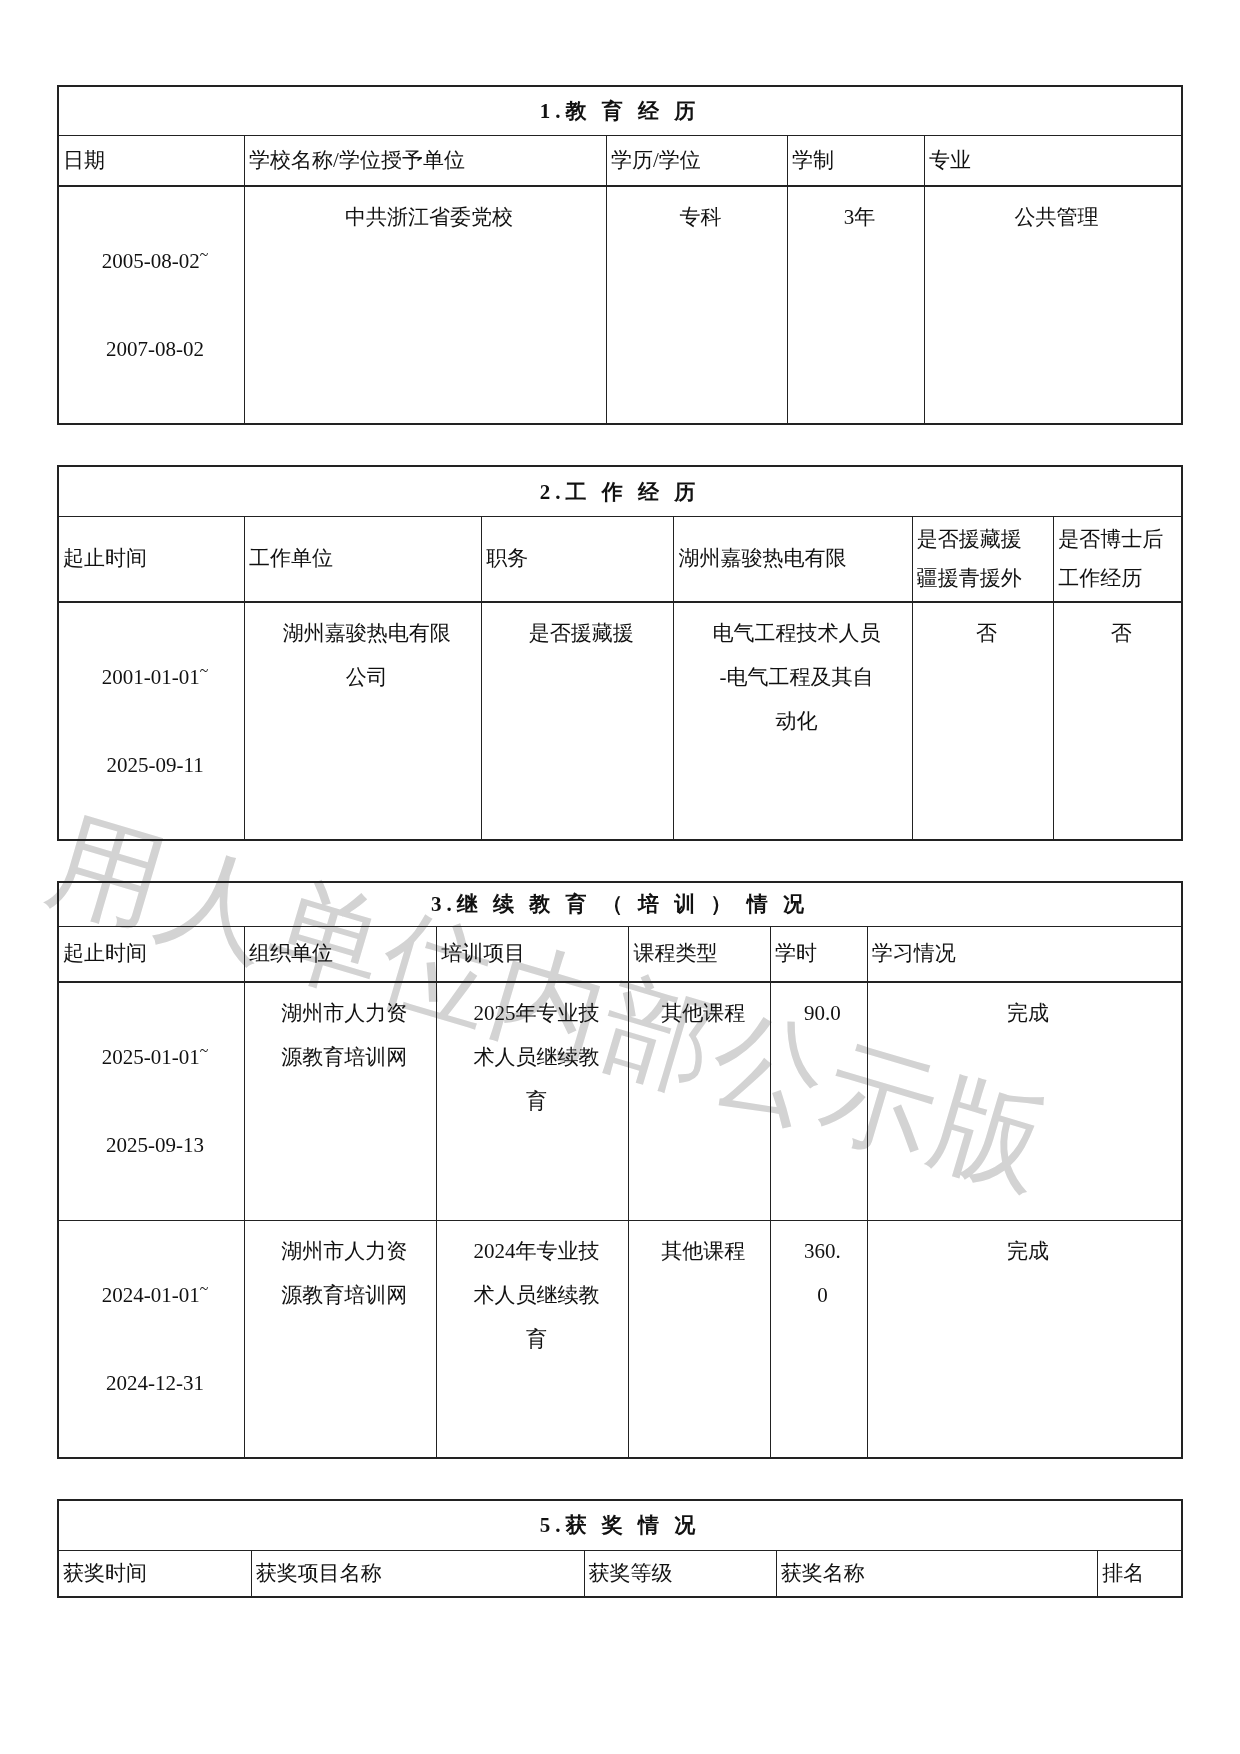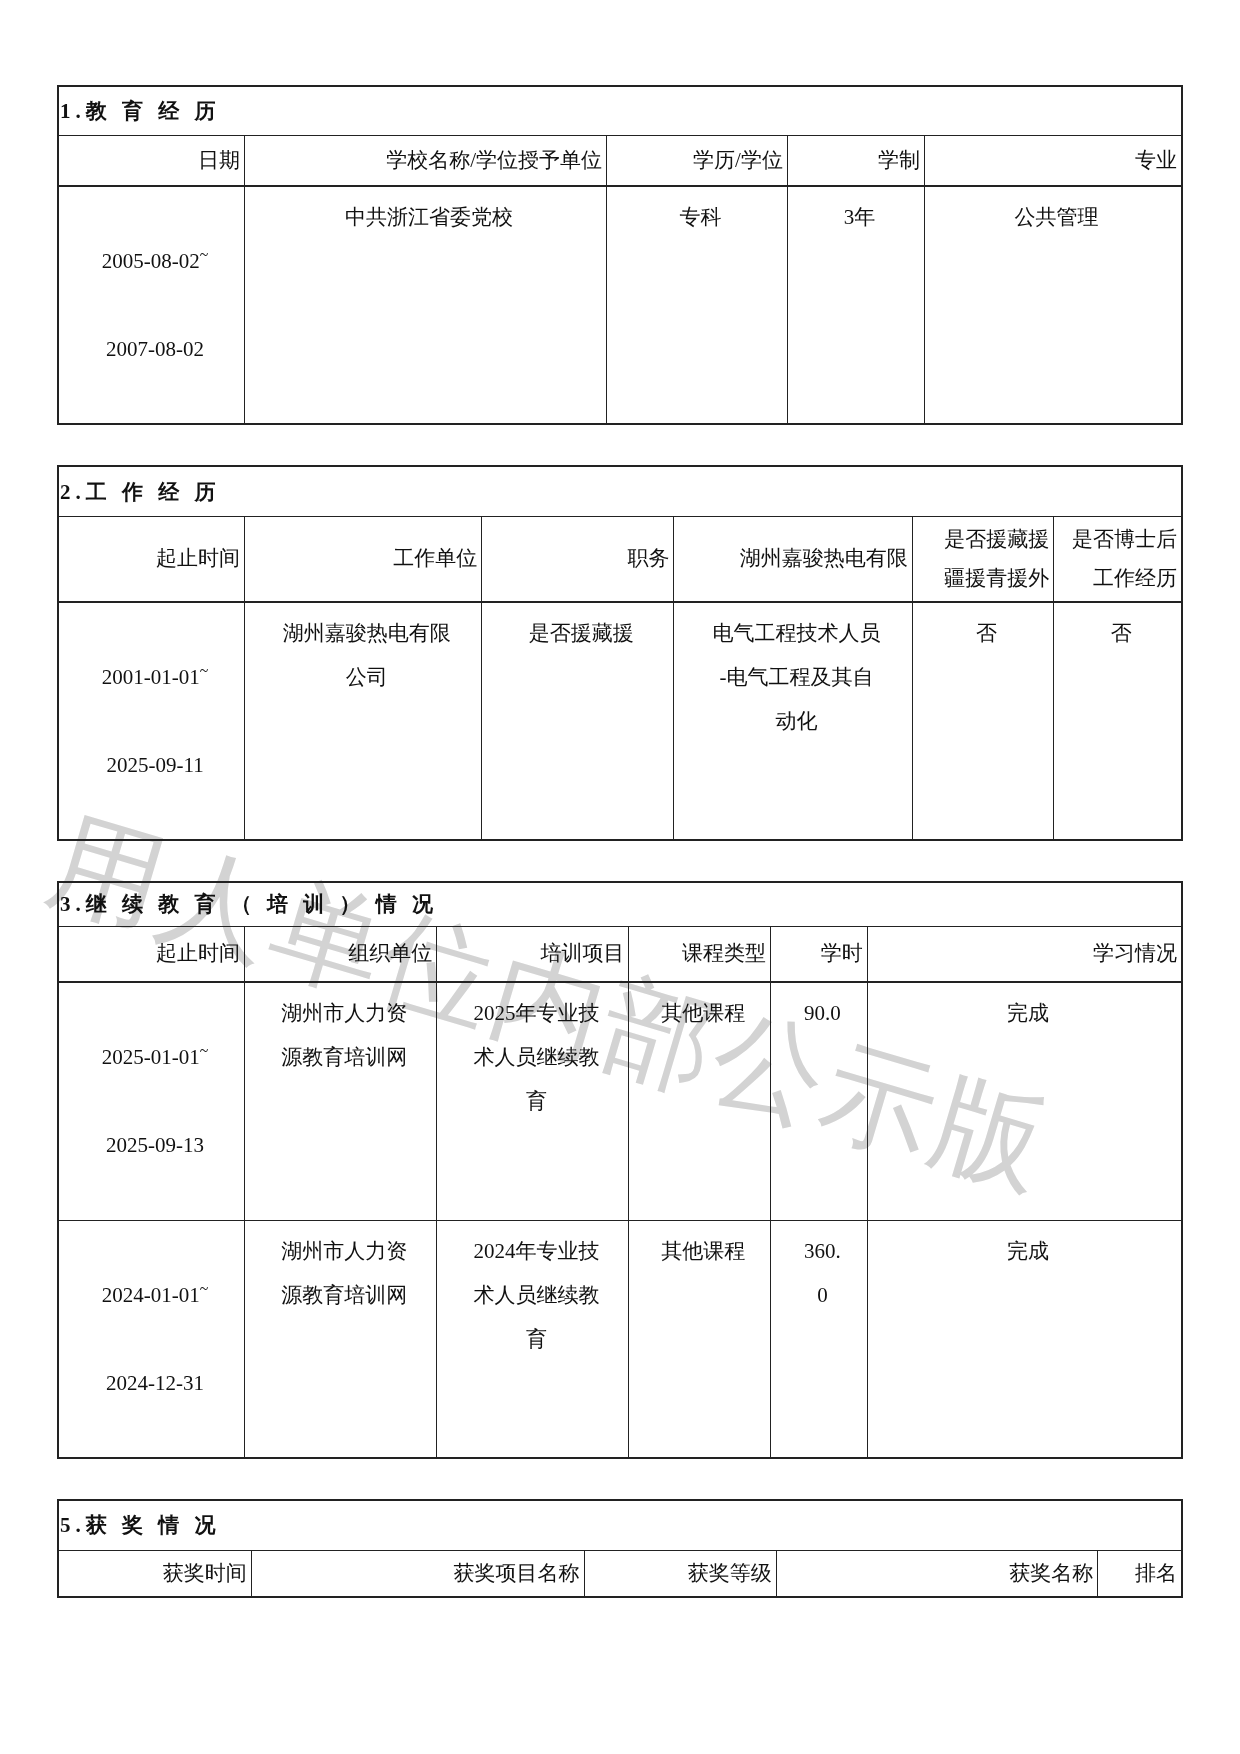--- a/index.html
+++ b/index.html
@@ -37,29 +37,29 @@
     background:transparent;
     border:2px solid #222222;
     margin-bottom:40px;
   }
   table.tbl td{
     border:1.5px solid #222222;
     box-sizing:border-box;
     font-size:21px;
   }
   td.title{
-    text-align:left;
+    text-align:center;
     vertical-align:middle;
     font-weight:bold;
     font-size:23px;
     letter-spacing:5px;
     border-bottom-width:1.5px;
   }
   tr.hdr-row td{
-    text-align:right;
+    text-align:left;
     vertical-align:middle;
     white-space:pre-line;
     line-height:1.85;
     border-bottom-width:2.5px;
     padding:3px 4px;
   }
   td.cell{
     text-align:center;
     vertical-align:top;
     white-space:pre-line;

